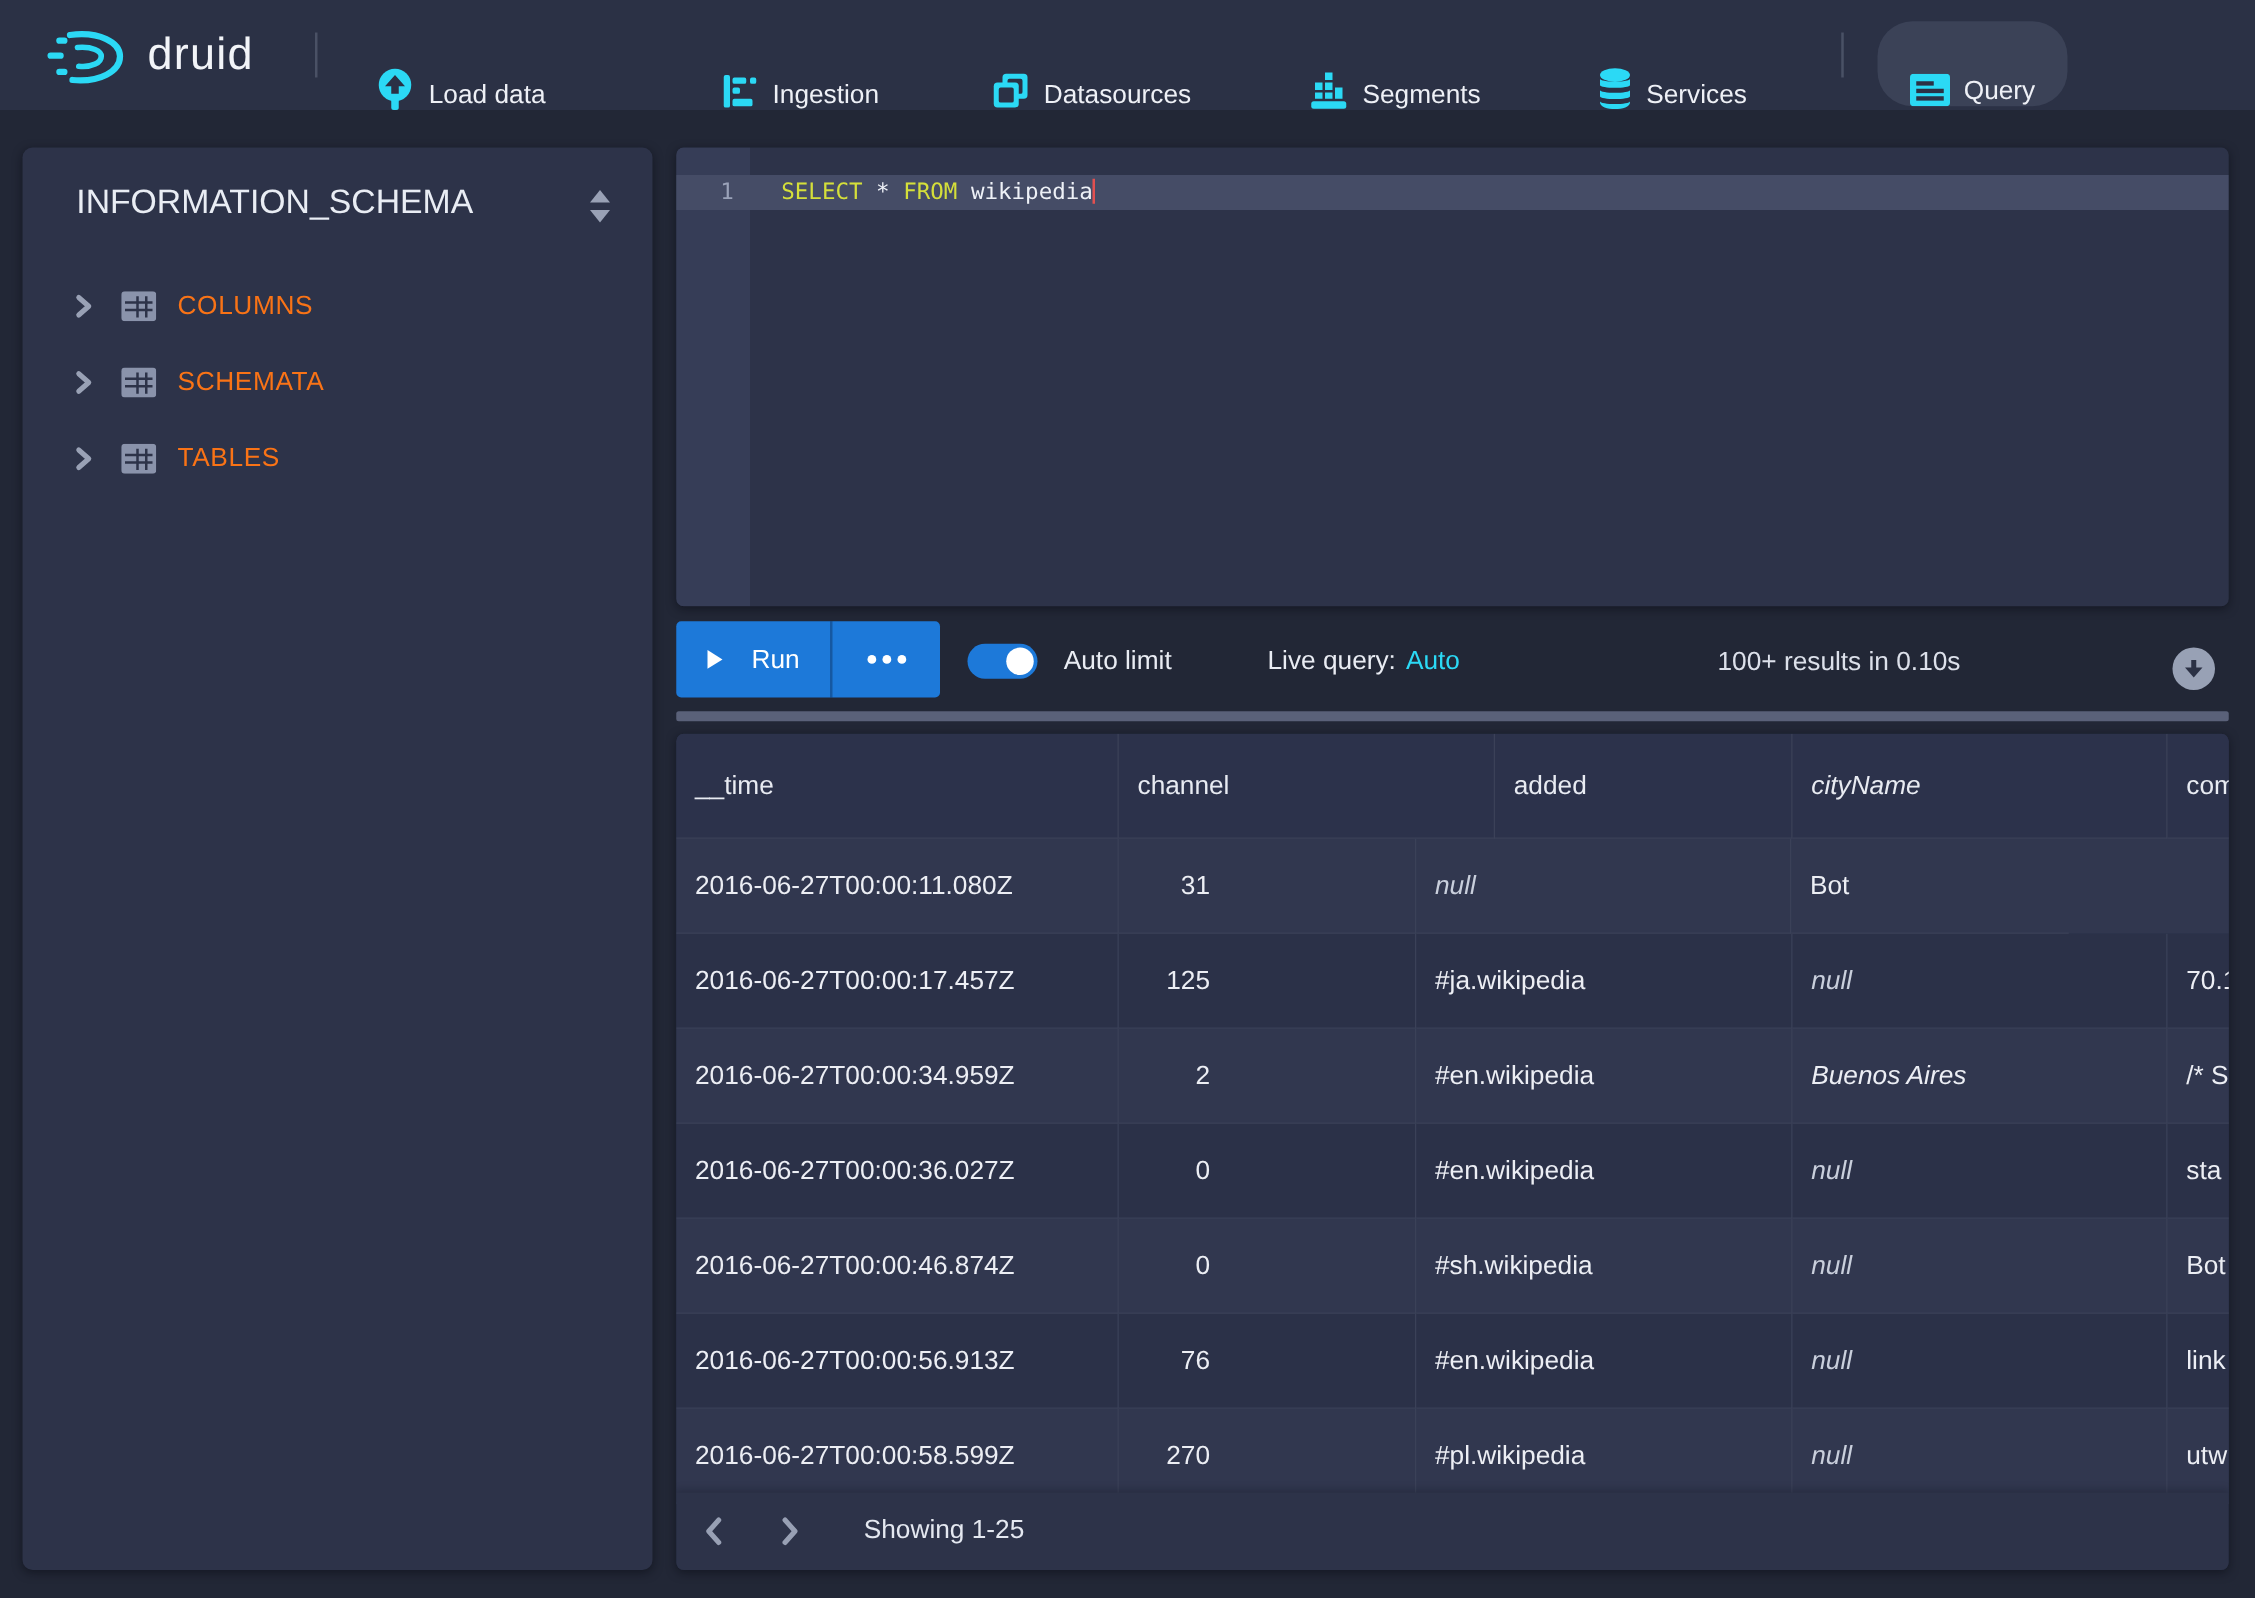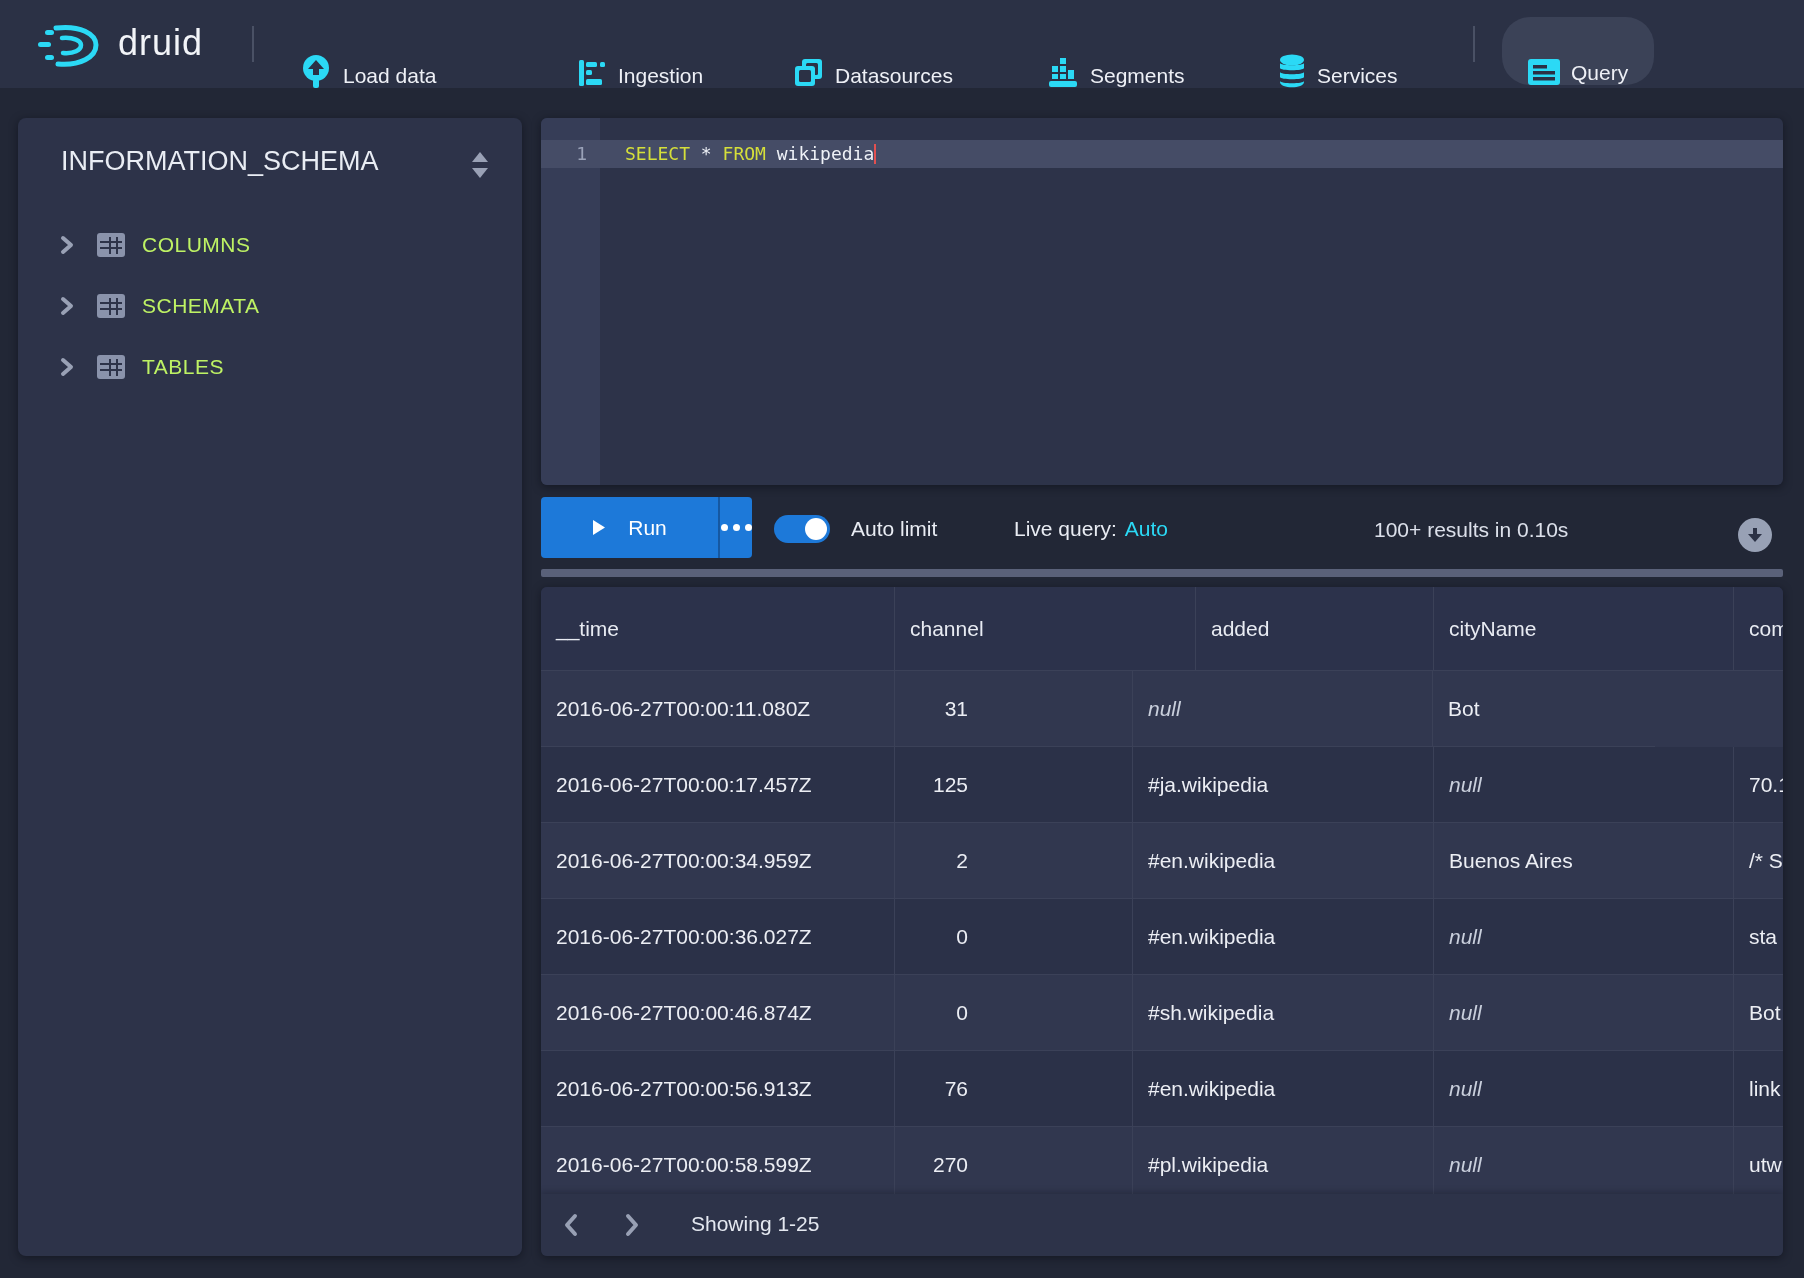--- a/index.html
+++ b/index.html
@@ -36,34 +36,34 @@
 
   
   .sidebar{position:absolute;left:18px;top:118px;width:504px;height:1138px;background:var(--card-bg);border-radius:8px;box-shadow:0 2px 8px rgba(8,10,18,.5);}
   .schema-head{position:absolute;left:0;top:28px;width:100%;height:44px;cursor:pointer;}
   .schema-title{position:absolute;left:43px;top:0;font-size:27px;color:#e9edf4;}
   .schema-sort{position:absolute;right:32px;top:5px;}
   .tree{position:absolute;left:0;top:96px;width:100%;}
   .tree-item{height:61px;display:flex;align-items:center;cursor:pointer;}
   .tree-item .chev{margin-left:41px;}
   .tree-item .tbl-icon{margin-left:22px;}
-  .tree-item span{margin-left:17px;font-size:21px;color:#bef264;letter-spacing:.5px;text-align:right;}
+  .tree-item span{margin-left:17px;font-size:21px;color:#f97316;letter-spacing:.5px;text-align:right;}
 
   
   .editor{position:absolute;left:541px;top:118px;width:1242px;height:367px;background:var(--card-bg);border-radius:6px;box-shadow:0 2px 8px rgba(8,10,18,.5);overflow:hidden;cursor:text;}
   .gutter{position:absolute;left:0;top:0;width:59px;height:100%;background:var(--gutter);}
   .active-line{position:absolute;left:0;top:22px;width:100%;height:28px;background:var(--active-line);}
   .line-num{position:absolute;left:0;top:22px;width:59px;height:28px;line-height:28px;text-align:right;padding-right:13px;font-family:"DejaVu Sans Mono",monospace;font-size:18px;color:#9aa2b8;}
   .code-line{position:absolute;left:84px;top:22px;height:28px;line-height:28px;font-family:"DejaVu Sans Mono",monospace;font-size:18px;white-space:pre;color:#eef1f7;}
   .kw{color:var(--keyword);}
   .cursor{display:inline-block;width:2px;height:20px;background:#e25050;vertical-align:-4px;}
 
   
   .run-btn{position:absolute;left:541px;top:497px;width:211px;height:61px;background:var(--blue);border-radius:4px;display:flex;cursor:pointer;}
-  .run-main{width:177px;display:flex;align-items:center;justify-content:center;gap:22px;}
+  .run-main{width:123px;display:flex;align-items:center;justify-content:center;gap:22px;}
   .run-main span{font-size:21px;color:#fff;}
   .run-div{width:2px;background:rgba(10,30,60,.35);}
   .run-more{flex:1;display:flex;align-items:center;justify-content:center;gap:5px;}
   .dot{width:7px;height:7px;border-radius:50%;background:#fff;}
   .switch{position:absolute;left:774px;top:515px;width:56px;height:28px;border-radius:14px;background:var(--blue);cursor:pointer;}
   .knob{position:absolute;right:3px;top:3px;width:22px;height:22px;border-radius:50%;background:#fff;}
   .auto-limit{position:absolute;left:851px;top:517px;font-size:21px;color:var(--txt);}
   .live-query{position:absolute;left:1014px;top:517px;font-size:21px;color:var(--txt);}
   .live-query b{font-weight:400;color:var(--cyan);cursor:pointer;margin-left:8px;}
   .results-info{position:absolute;left:1374px;top:518px;width:349px;text-align:left;font-size:21px;color:#dce0ea;}
@@ -73,21 +73,21 @@
   .splitter{position:absolute;left:541px;top:569px;width:1242px;height:8px;background:#5a6179;border-radius:2px;cursor:row-resize;}
 
   
   .table-card{position:absolute;left:541px;top:587px;width:1242px;height:669px;background:var(--row-even);border-radius:6px;overflow:hidden;box-shadow:0 2px 8px rgba(8,10,18,.5);}
   .trow{display:flex;width:1420px;}
   .thead{height:84px;background:var(--header-bg);}
   .tbody-row{height:76px;}
   .tbody-row.odd{background:var(--row-odd);}
   .tbody-row.even{background:var(--row-even);}
   .cell{flex:0 0 auto;display:flex;align-items:center;padding-left:15px;font-size:21px;color:#eceef4;border-right:1px solid var(--line-border);border-bottom:1px solid var(--line-border);overflow:hidden;white-space:nowrap;}
-  .c0{width:354px;}.c1{width:238px;}.c2{width:301px;}.c3{width:300px;}.c4{width:222px;border-right:none;}
+  .c0{width:354px;}.c1{width:238px;}.c2{width:301px;}.c3{width:300px;font-style:italic;}.c4{width:222px;border-right:none;}
   .thead .cell{color:#e8ebf2;cursor:pointer;}
   .num{display:inline-block;width:58px;text-align:right;}
   .null-val{font-style:italic;color:var(--txt-dim);}
   .pager{position:absolute;left:0;bottom:0;width:100%;height:62px;background:var(--card-bg);box-shadow:0 -2px 6px rgba(8,10,18,.25);}
   .pg-btn{position:absolute;top:14px;width:34px;height:34px;display:flex;align-items:center;justify-content:center;cursor:pointer;}
   .pg-prev{left:13px;}
   .pg-next{left:74px;}
   .pg-label{position:absolute;left:150px;top:18px;font-size:21px;color:#e4e8f0;}
 </style>
 </head>

